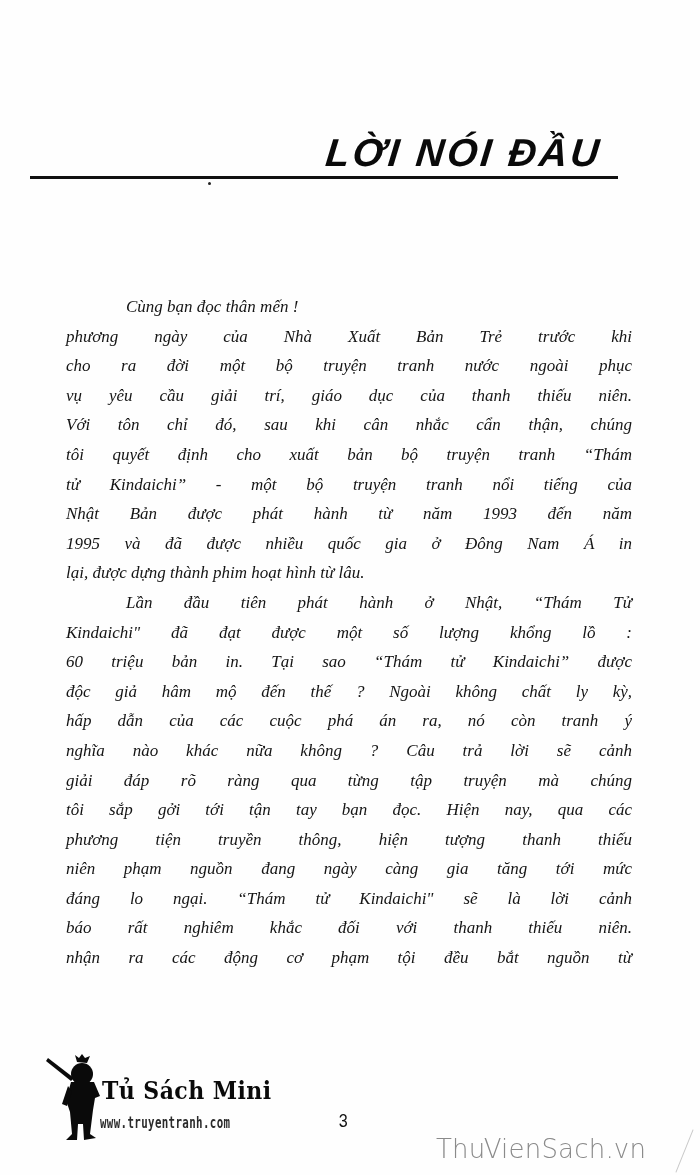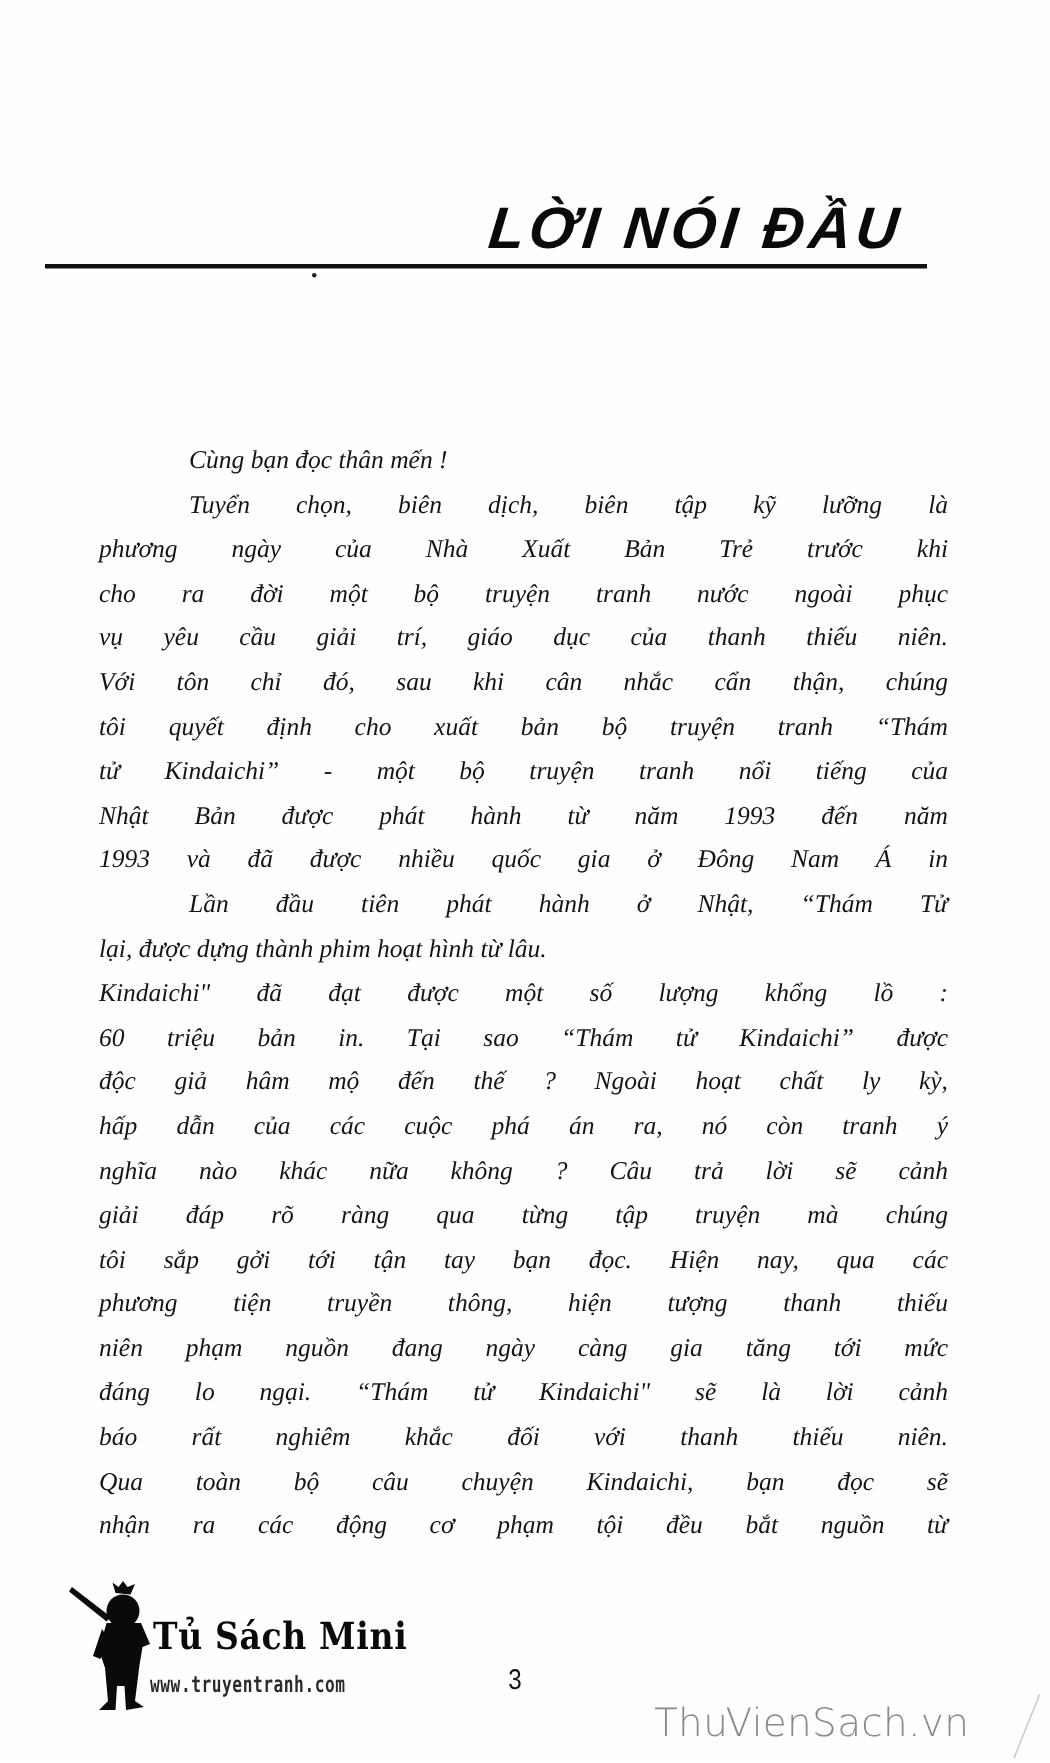--- a/index.html
+++ b/index.html
@@ -146,43 +146,41 @@
 <body>
 
 <div class="page">
 
   <div class="heading">LỜI NÓI ĐẦU</div>
   <div class="heading-rule"></div>
   <div class="heading-dot"></div>
 
   <div class="body-text">
     <span class="line indent last">Cùng bạn đọc thân mến !</span>
-    <span class="line indent">Tuyển chọn, biên dịch, biên tập kỹ lưỡng là</span>
     <span class="line">phương ngày của Nhà Xuất Bản Trẻ trước khi</span>
     <span class="line">cho ra đời một bộ truyện tranh nước ngoài phục</span>
     <span class="line">vụ yêu cầu giải trí, giáo dục của thanh thiếu niên.</span>
     <span class="line">Với tôn chỉ đó, sau khi cân nhắc cẩn thận, chúng</span>
     <span class="line">tôi quyết định cho xuất bản bộ truyện tranh “Thám</span>
     <span class="line">tử Kindaichi” - một bộ truyện tranh nổi tiếng của</span>
     <span class="line">Nhật Bản được phát hành từ năm 1993 đến năm</span>
-    <span class="line">1993 và đã được nhiều quốc gia ở Đông Nam Á in</span>
+    <span class="line">1995 và đã được nhiều quốc gia ở Đông Nam Á in</span>
+    <span class="line last">lại, được dựng thành phim hoạt hình từ lâu.</span>
     <span class="line indent">Lần đầu tiên phát hành ở Nhật, “Thám Tử</span>
-    <span class="line last">lại, được dựng thành phim hoạt hình từ lâu.</span>
     <span class="line">Kindaichi" đã đạt  được một số lượng khổng lồ :</span>
     <span class="line">60 triệu bản in. Tại sao “Thám tử Kindaichi” được</span>
-    <span class="line">độc giả hâm mộ đến thế ? Ngoài hoạt chất ly kỳ,</span>
+    <span class="line">độc giả hâm mộ đến thế ? Ngoài không chất ly kỳ,</span>
     <span class="line">hấp dẫn của các cuộc phá án ra, nó còn tranh ý</span>
     <span class="line">nghĩa nào khác nữa không ? Câu trả lời sẽ cảnh</span>
     <span class="line">giải đáp rõ ràng qua từng tập truyện mà chúng</span>
     <span class="line">tôi sắp gởi tới tận tay bạn đọc. Hiện nay, qua các</span>
     <span class="line">phương tiện truyền thông, hiện tượng thanh thiếu</span>
     <span class="line">niên phạm nguồn đang ngày càng gia tăng tới mức</span>
     <span class="line">đáng lo ngại. “Thám tử Kindaichi" sẽ là lời cảnh</span>
     <span class="line">báo rất nghiêm khắc  đối với thanh thiếu niên.</span>
-    <span class="line">Qua toàn bộ câu chuyện Kindaichi, bạn đọc sẽ</span>
     <span class="line">nhận ra các động cơ phạm tội đều bắt nguồn từ</span>
   </div>
 
   <div class="footer-logo">
     <svg class="logo-figure" width="64" height="90" viewBox="0 0 64 90">
 
       <path d="M4 6 L30 26 L27 29 L2 9 Z" fill="#0a0a0a"></path>
 
       <circle cx="38" cy="22" r="11" fill="#0a0a0a"></circle>
       <path d="M33 10 L31 3 L35 6 L38 2 L41 6 L46 4 L43 11 Z" fill="#0a0a0a"></path>

